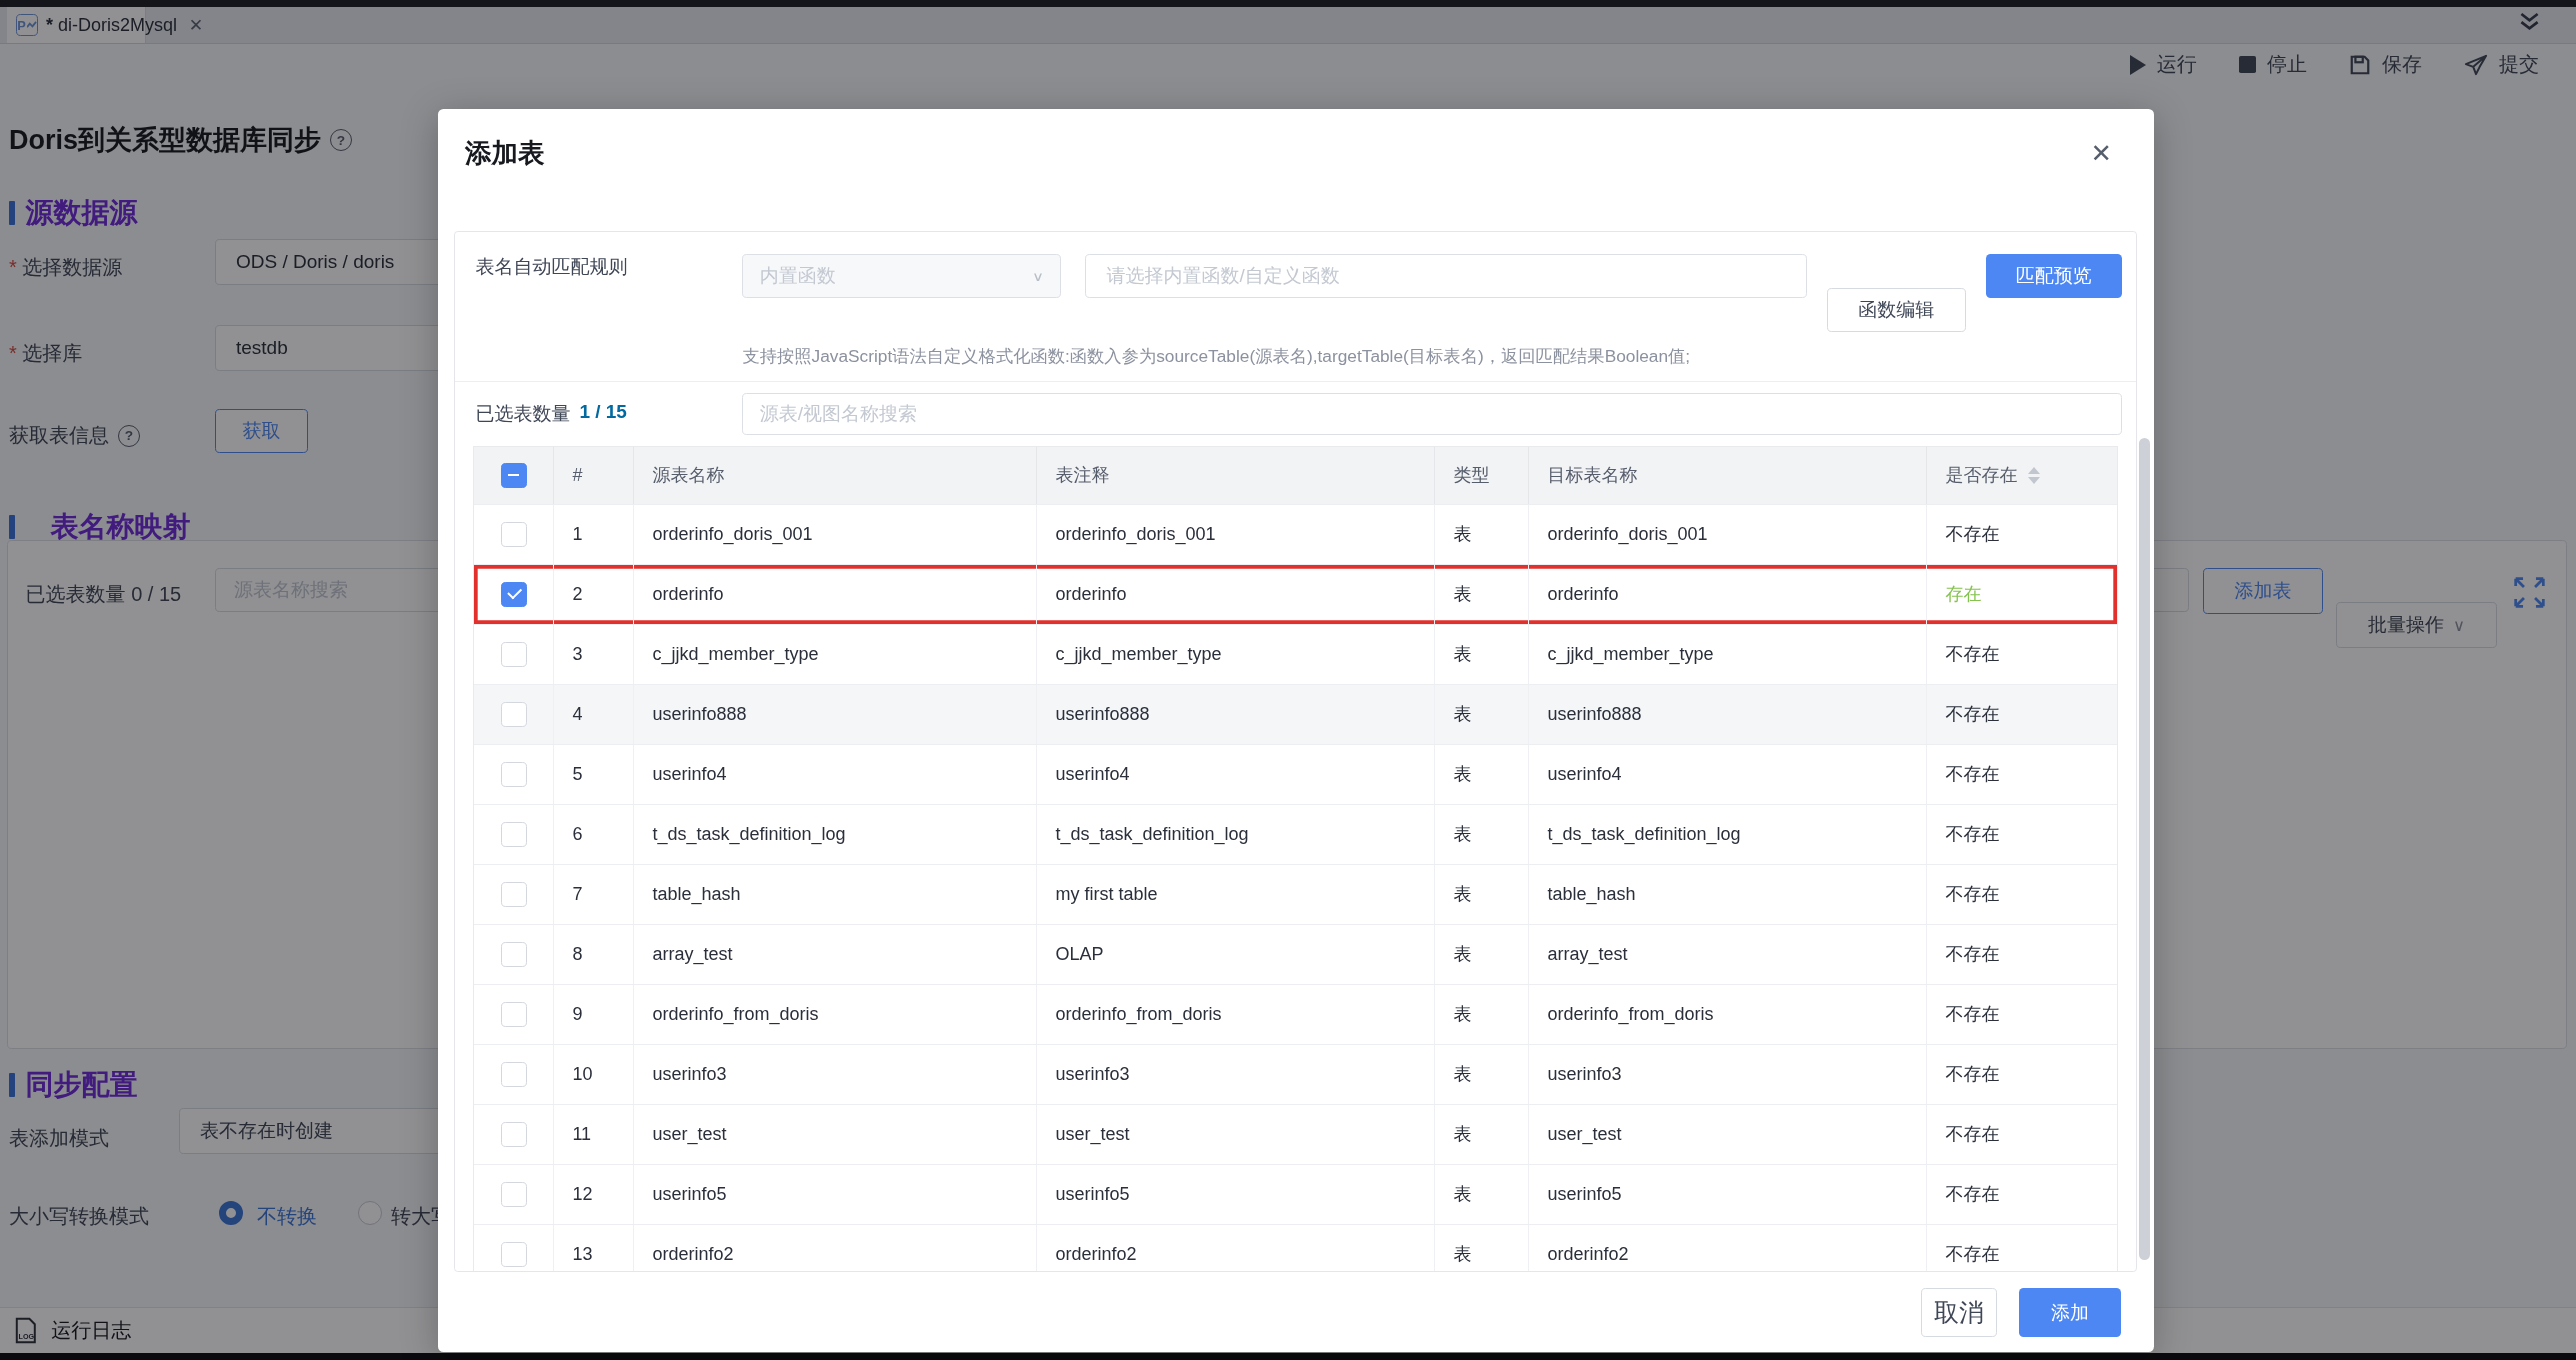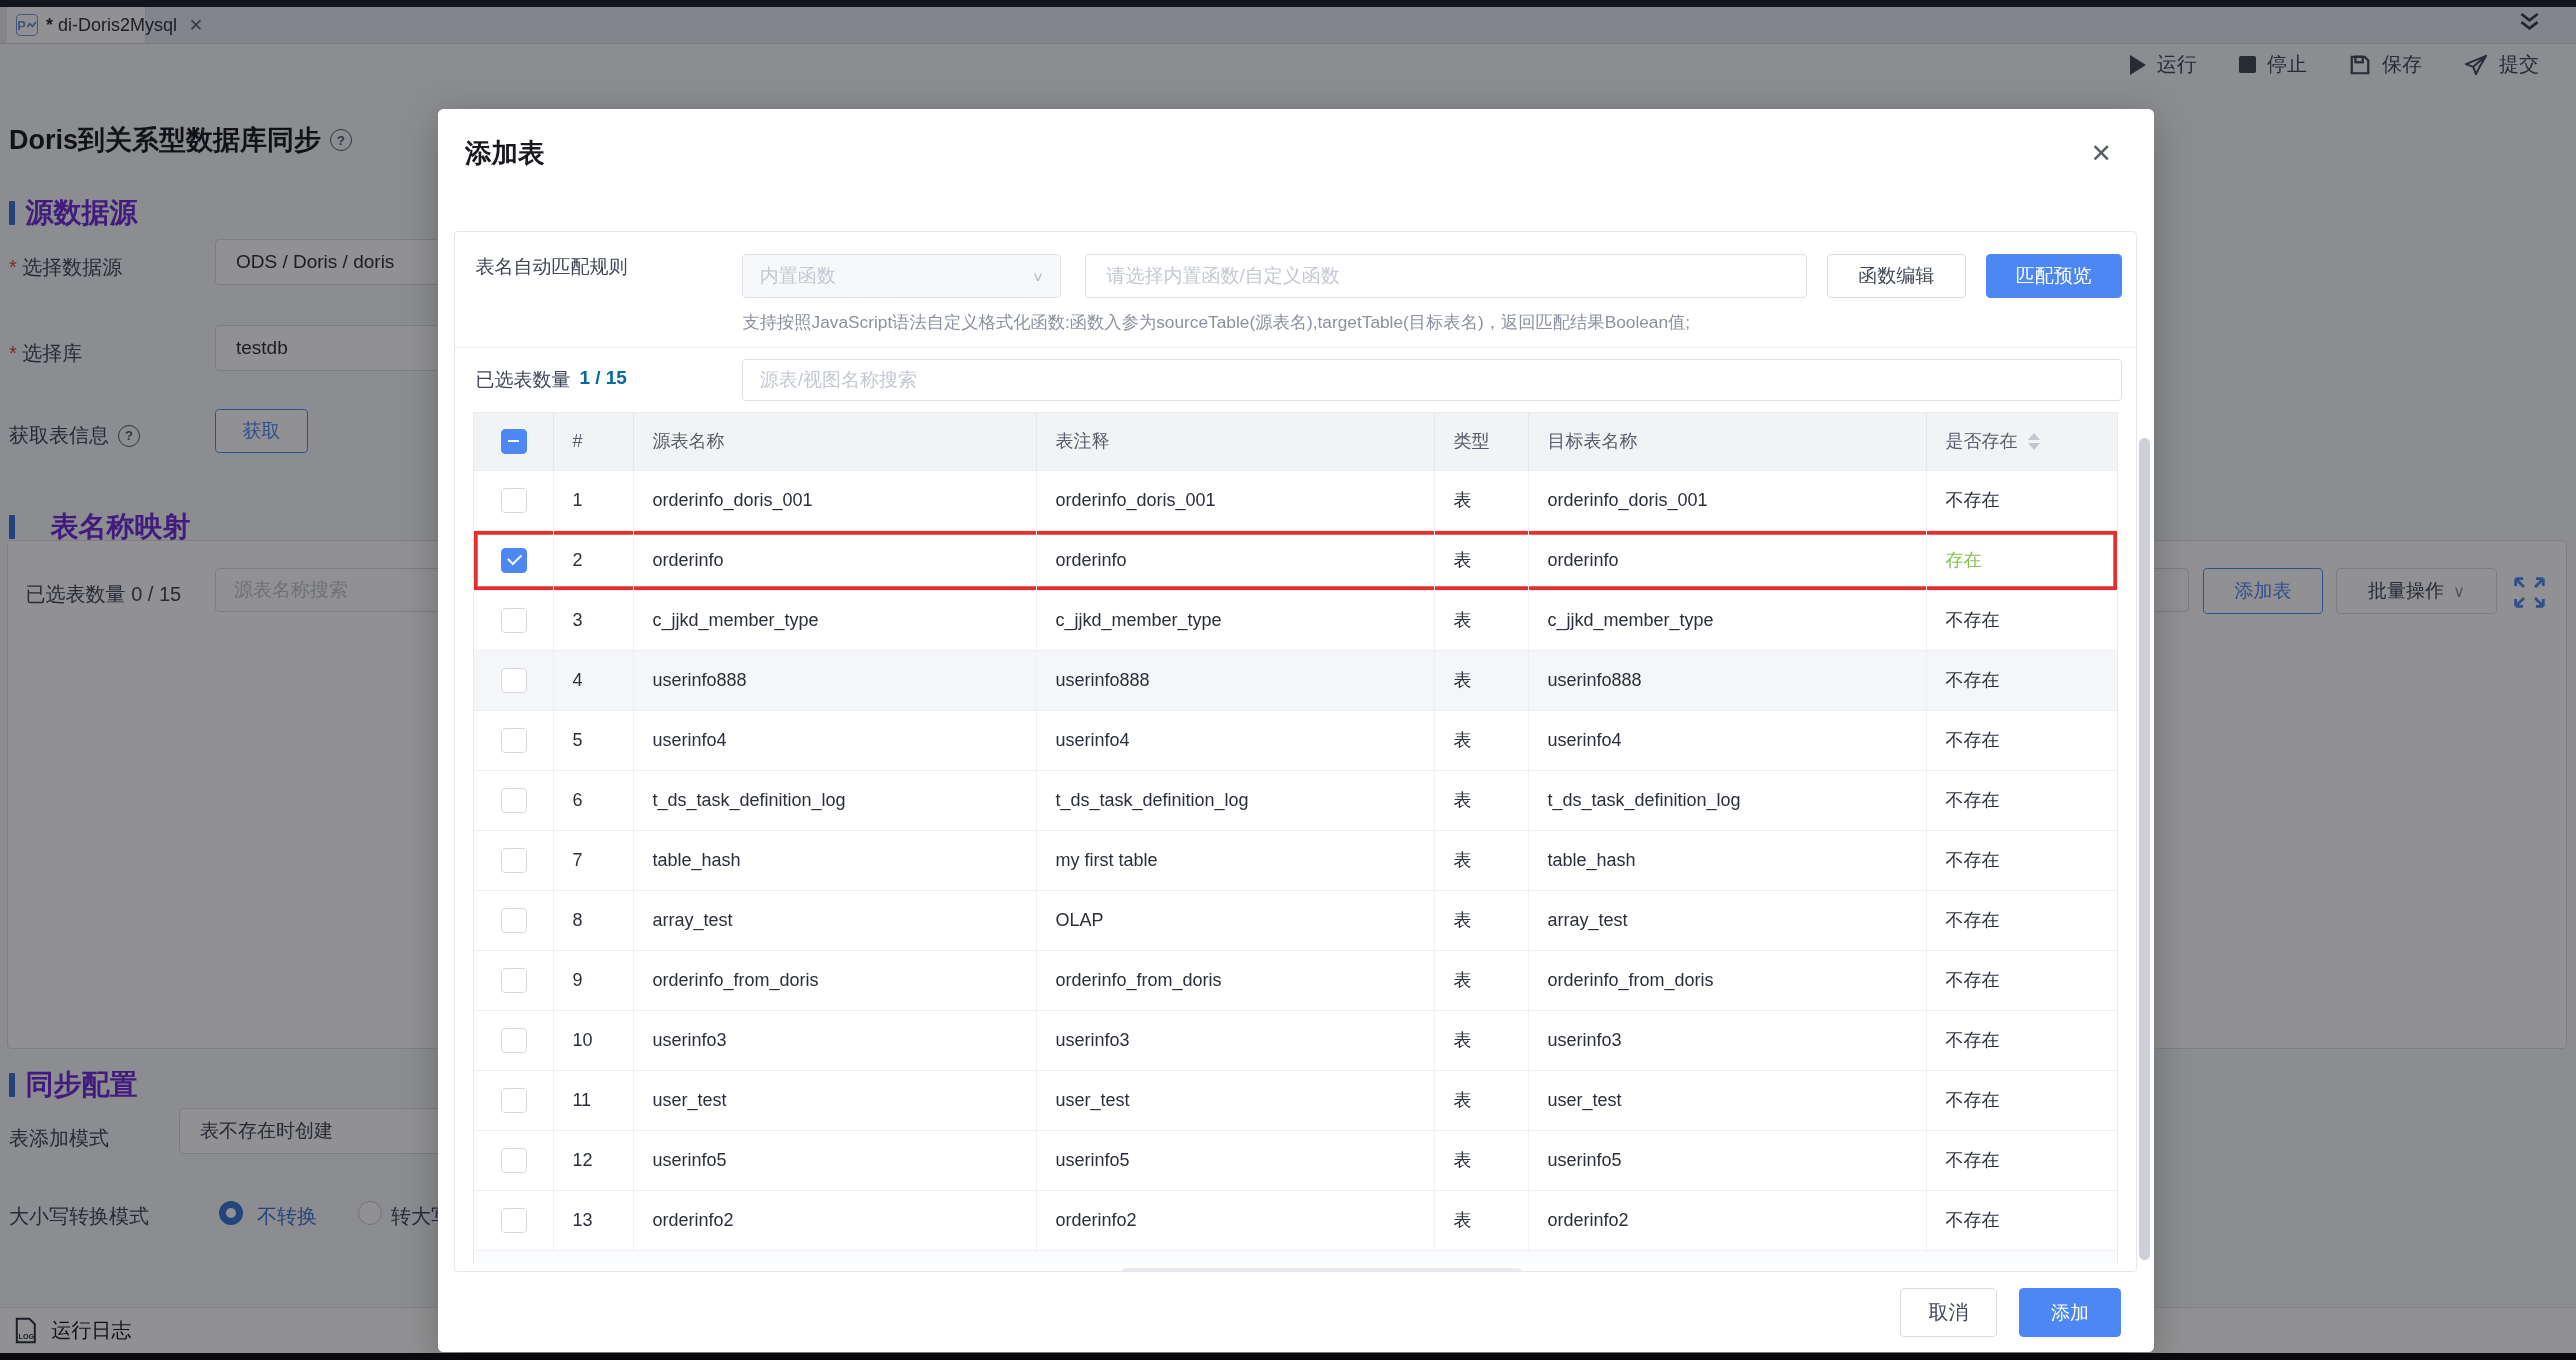--- a/index.html
+++ b/index.html
@@ -25,21 +25,21 @@
   
   #page-title { position:absolute; left:9px; top:122px; font-size:27px; font-weight:bold; color:#17191f; display:flex; align-items:center; gap:9px; }
   .help-circle { width:22px; height:22px; border:1.8px solid #565d6b; border-radius:50%; color:#565d6b; font-size:13.7px; font-weight:bold; display:inline-flex; align-items:center; justify-content:center; }
   .section-head { position:absolute; display:flex; align-items:center; gap:11px; font-size:28px; font-weight:bold; color:#6d28d9; }
   .section-bar { width:5.5px; height:24px; background:#3a6fd8; border-radius:0.9px; }
   .form-label { position:absolute; font-size:20px; color:#3f4656; }
   .req-star { color:#d54941; margin-right:5.5px; }
   .sel-box { position:absolute; height:46px; background:#fff; border:0.9px solid #d6dae1; border-radius:4.6px; display:flex; align-items:center; padding:0 20px; font-size:19px; color:#2a2f3a; }
   .ghost-input { position:absolute; height:44px; background:#fff; border:0.9px solid #d6dae1; border-radius:4.6px; display:flex; align-items:center; padding:0 18px; font-size:19px; color:#bfc5cf; }
   .btn-outline-blue { background:#fff; border:1.8px solid #4c87f3; color:#4c87f3; border-radius:4.6px; font-size:19px; display:flex; align-items:center; justify-content:center; }
-  .btn-plain { background:#fff; border:0.9px solid #d6dae1; color:#3f4656; border-radius:4.6px; font-size:19px; display:flex; align-items:center; justify-content:center; gap:9px; }
+  .btn-plain { background:#fff; border:0.9px solid #d6dae1; color:#3f4656; border-radius:4.6px; font-size:19px; display:flex; align-items:center; justify-content:center; gap:9px;margin-top:34px; }
   #mapping-panel { position:absolute; left:7.3px; top:540px; width:2560px; height:509px; background:#fff; border:0.9px solid #dcdfe5; border-radius:4.6px; }
   .radio { position:absolute; width:24px; height:24px; border-radius:50%; background:#fff; }
   .radio.on { border:7.3px solid #3a73d6; }
   .radio.off { border:1.8px solid #c6cad2; }
   #footer-bar { position:absolute; left:0; top:1307px; width:100%; height:46px; background:#fff; border-top:0.9px solid #e0e3e8; display:flex; align-items:center; gap:12.8px; padding:0 12.8px; }
   #footer-bar span.lbl { font-size:20px; color:#17191f; }
   #bottom-strip { position:absolute; left:0; top:1353px; width:100%; height:7.3px; background:#0b0c0f; }
 
   
   #overlay { position:absolute; inset:0; background:rgba(10,12,16,0.45); z-index:40; }
@@ -84,21 +84,21 @@
   .sorter .up { border-bottom:7.3px solid #c2c7cf; }
   .sorter .dn { border-top:7.3px solid #c2c7cf; }
   .c-ex { color:#2a2f3a; }
   .c-ex.yes { color:#85c34f; }
   #t-partial { height:14.6px; border-top:0.9px solid #eceef1; background:#fafbfc; margin:0 18px; border-left:0.9px solid #e8eaec; border-right:0.9px solid #e8eaec; }
   #h-scroll { position:relative; height:12.8px; margin:3.7px 18px 0 18px; }
   #h-scroll .thumb { position:absolute; left:648px; width:402px; height:11px; background:#e8eaed; border-radius:5.5px; }
   #v-scroll { position:absolute; right:3.7px; top:329px; width:11px; height:822px; background:#cdd0d6; border-radius:5.5px; }
 
   #modal-footer { position:absolute; right:33px; top:1179px; display:flex; gap:22px; }
-  #cancel-btn { width:97px; height:49px; background:#fff; border:0.9px solid #d6dae1; border-radius:4.6px; font-size:20px; color:#3f4656; display:flex; align-items:center; justify-content:center; }
+  #cancel-btn { width:76px; height:49px; background:#fff; border:0.9px solid #d6dae1; border-radius:4.6px; font-size:25px; color:#3f4656; display:flex; align-items:center; justify-content:center; }
   #add-btn { width:102px; height:49px; background:#4c87f3; border:none; border-radius:4.6px; font-size:19px; color:#fff; display:flex; align-items:center; justify-content:center; }
 </style>
 </head>
 <body>
 
 <div id="screen">
 
   <div id="top-strip"></div>
   <div id="tab-bar">
     <div class="tab">

